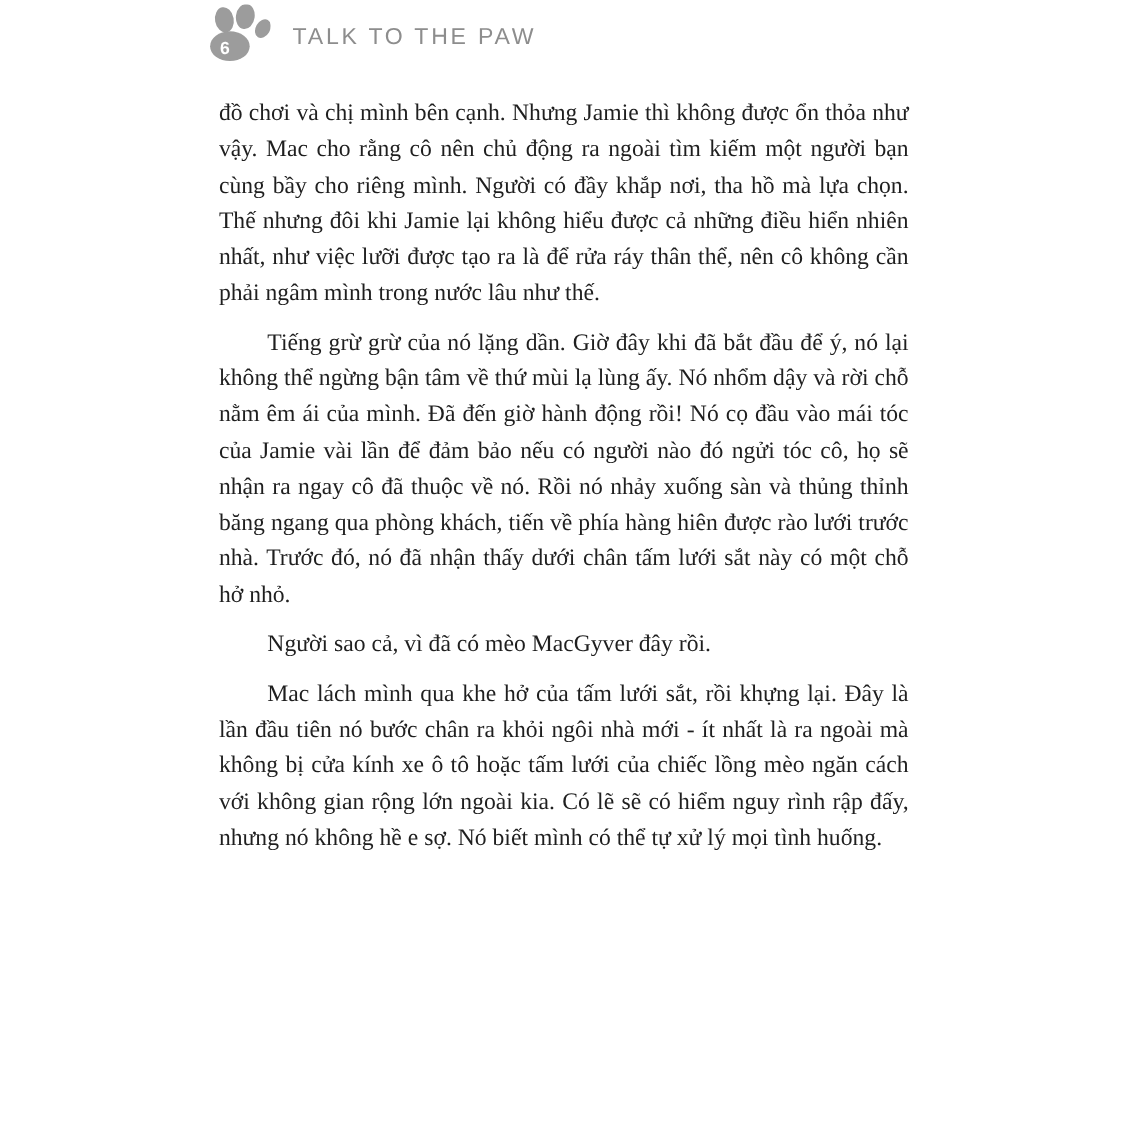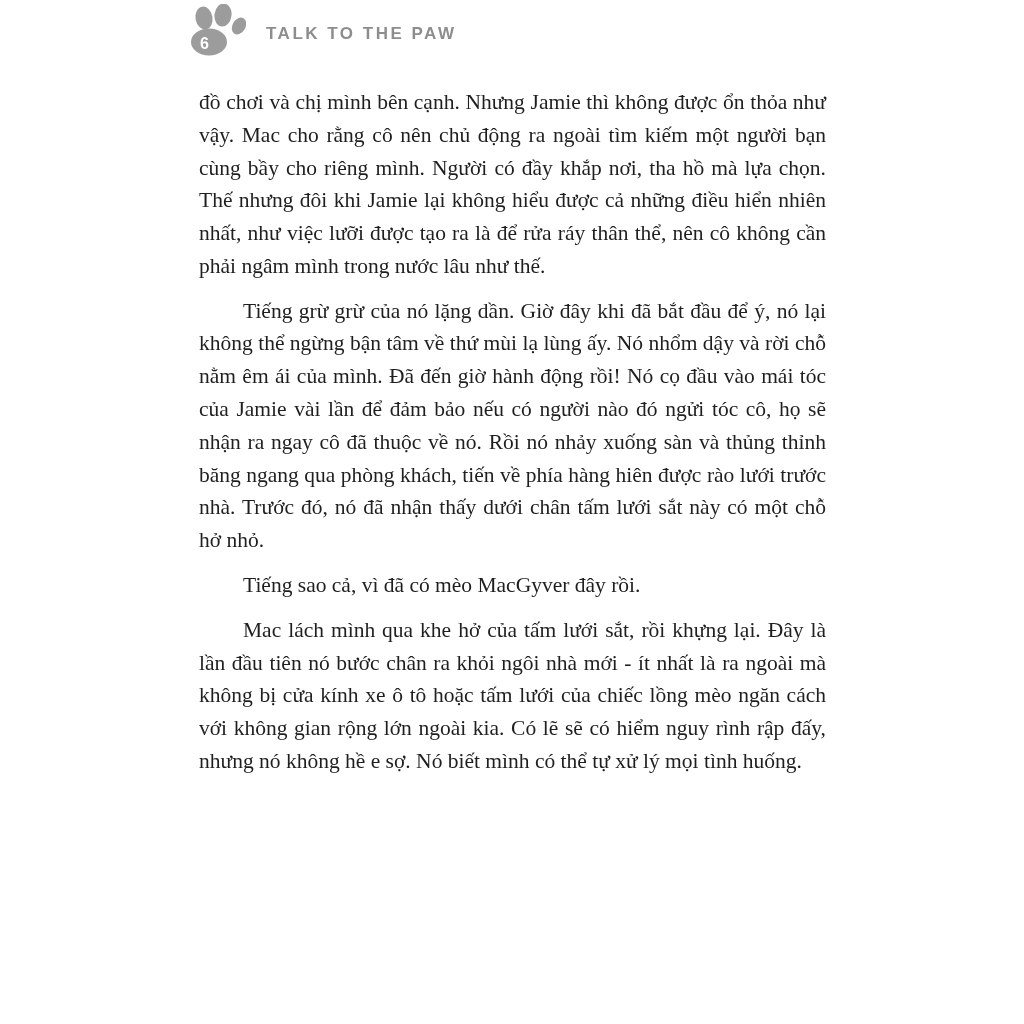--- a/index.html
+++ b/index.html
@@ -20,22 +20,22 @@
   }
   .paw-wrap {
     position: relative;
     width: 60px;
     height: 52px;
   }
   .book-title {
     margin-left: 20px;
     margin-top: 8px;
     font-family: "Liberation Sans", sans-serif;
-    font-size: 17px;
-    font-weight: 700;
+    font-size: 21px;
+    font-weight: 400;
     letter-spacing: 2.5px;
     color: #8d8d8d;
   }
   .content {
     position: absolute;
     left: 199px;
     top: 86px;
     width: 627px;
     color: #1f1f1f;
     font-size: 21.5px;
@@ -65,17 +65,17 @@
         <ellipse cx="23" cy="38" rx="18" ry="13.5" fill="#9c9c9c"></ellipse>
         <text x="14" y="45" font-family="Liberation Sans, sans-serif" font-size="16" font-weight="700" fill="#ffffff">6</text>
       </svg>
     </div>
     <div class="book-title">TALK TO THE PAW</div>
   </div>
 
   <div class="content">
     <p class="first">đồ chơi và chị mình bên cạnh. Nhưng Jamie thì không được ổn thỏa như vậy. Mac cho rằng cô nên chủ động ra ngoài tìm kiếm một người bạn cùng bầy cho riêng mình. Người có đầy khắp nơi, tha hồ mà lựa chọn. Thế nhưng đôi khi Jamie lại không hiểu được cả những điều hiển nhiên nhất, như việc lưỡi được tạo ra là để rửa ráy thân thể, nên cô không cần phải ngâm mình trong nước lâu như thế.</p>
     <p>Tiếng grừ grừ của nó lặng dần. Giờ đây khi đã bắt đầu để ý, nó lại không thể ngừng bận tâm về thứ mùi lạ lùng ấy. Nó nhổm dậy và rời chỗ nằm êm ái của mình. Đã đến giờ hành động rồi! Nó cọ đầu vào mái tóc của Jamie vài lần để đảm bảo nếu có người nào đó ngửi tóc cô, họ sẽ nhận ra ngay cô đã thuộc về nó. Rồi nó nhảy xuống sàn và thủng thỉnh băng ngang qua phòng khách, tiến về phía hàng hiên được rào lưới trước nhà. Trước đó, nó đã nhận thấy dưới chân tấm lưới sắt này có một chỗ hở nhỏ.</p>
-    <p>Tiếng sao cả, vì đã có mèo MacGyver đây rồi.</p>
+    <p>Người sao cả, vì đã có mèo MacGyver đây rồi.</p>
     <p>Mac lách mình qua khe hở của tấm lưới sắt, rồi khựng lại. Đây là lần đầu tiên nó bước chân ra khỏi ngôi nhà mới - ít nhất là ra ngoài mà không bị cửa kính xe ô tô hoặc tấm lưới của chiếc lồng mèo ngăn cách với không gian rộng lớn ngoài kia. Có lẽ sẽ có hiểm nguy rình rập đấy, nhưng nó không hề e sợ. Nó biết mình có thể tự xử lý mọi tình huống.</p>
   </div>
 
 </div>
 
 </body></html>

